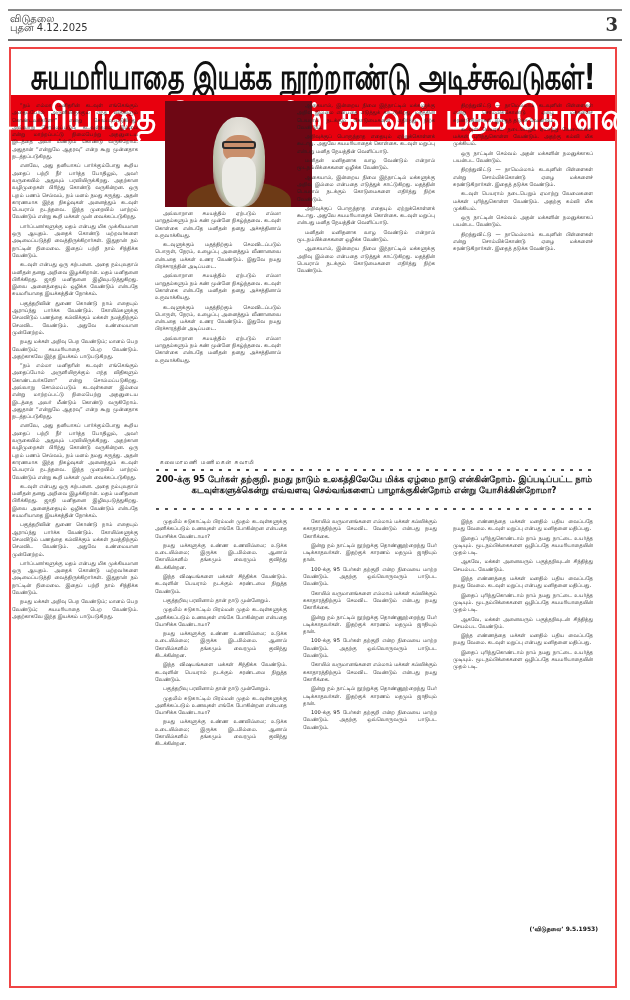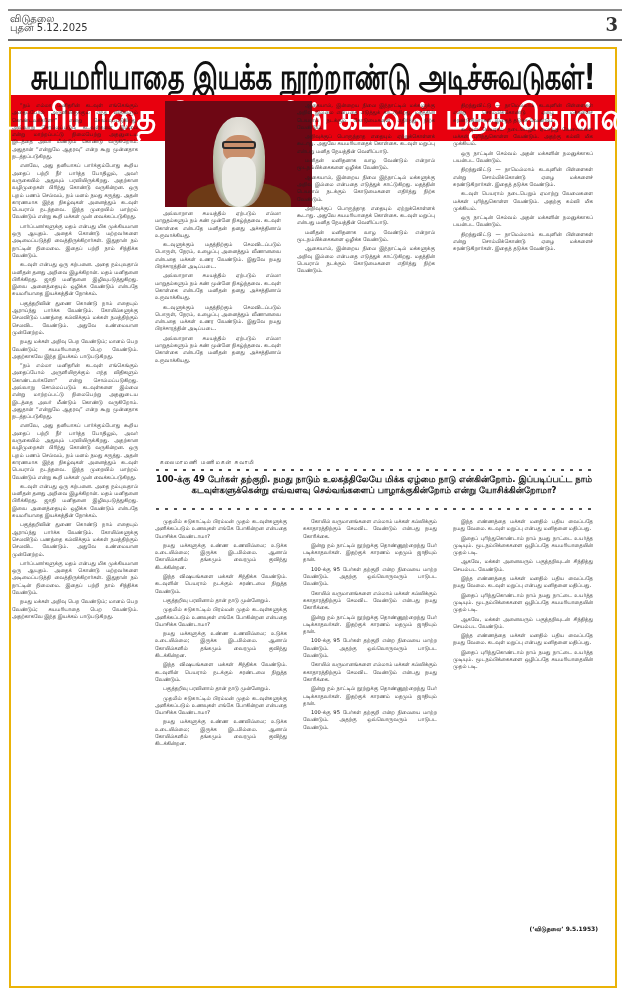--- a/index.html
+++ b/index.html
@@ -1,21 +1,21 @@
 <!DOCTYPE html>
 <html><head>
 <meta charset="utf-8">
 <style>
   html, body { margin:0; padding:0; background:#fff; }
   body { width:630px; height:1000px; position:relative; overflow:hidden; font-family:"DejaVu Sans", sans-serif; color:#111; }
   .topline { position:absolute; left:8px; right:8px; top:9px; height:2px; background:#8a8a8a; }
   .masthead { position:absolute; left:10px; top:14px; font-size:10px; line-height:9px; color:#333; }
   .pagenum { position:absolute; right:12px; top:14px; font-family:"DejaVu Serif", serif; font-weight:bold; font-size:18px; color:#333; }
   .midline { position:absolute; left:8px; right:8px; top:39px; height:2px; background:#6d6d6d; }
-  .frame { position:absolute; left:9px; top:47px; width:608px; height:941px; border:2px solid #eab308; box-sizing:border-box; }
+  .frame { position:absolute; left:9px; top:47px; width:608px; height:941px; border:2px solid #ef4444; box-sizing:border-box; }
   .headline1 { position:absolute; left:0; right:0; top:8px; text-align:center; font-family:"DejaVu Sans", sans-serif; font-weight:bold; font-size:26px; letter-spacing:-0.5px; color:#111; transform:scaleY(1.35); transform-origin:center top; }
   .banner { position:absolute; left:0; right:0; top:46px; height:46px; background:#e8000e; display:flex; align-items:center; justify-content:center; }
   .headline2 { color:#fff; font-weight:bold; font-size:30px; transform:scaleY(1.2); white-space:nowrap; letter-spacing:-0.5px; }
   .col { position:absolute; font-size:5.2px; line-height:7.3px; text-align:justify; color:#222; overflow:hidden; }
   .col p { margin:0 0 2px 0; text-indent:8px; }
   .c1 { left:12px; top:102px; width:126px; height:830px; }
   .c2 { left:155px; top:210px; width:126px; height:245px; }
   .c3 { left:297px; top:102px; width:138px; height:352px; }
   .c4 { left:453px; top:102px; width:140px; height:352px; }
   .c2b { left:155px; top:518px; width:132px; height:415px; }
@@ -33,21 +33,21 @@
   .byline { position:absolute; left:160px; top:459px; width:150px; font-size:5.5px; color:#333; letter-spacing:1px; }
   .pullquote { position:absolute; left:153px; top:474px; width:442px; text-align:center; font-weight:bold; font-size:8.5px; line-height:11px; color:#111; }
   .sign { position:absolute; right:32px; top:925px; font-weight:bold; font-size:6px; color:#111; }
 </style>
 </head>
 <body>
 
 <div class="topline"></div>
 <div class="masthead">
   <div>விடுதலை</div>
-  <div>புதன் 5.12.2025</div>
+  <div>புதன் 4.12.2025</div>
 </div>
 <div class="pagenum">3</div>
 <div class="midline"></div>
 
 <div class="frame">
   <div class="headline1">சுயமரியாதை இயக்க நூற்றாண்டு அடிச்சுவடுகள்!</div>
   <div class="banner">
     <div class="headline2">சுயமரியாதை இயக்கத்தின் கடவுள் மதக் கொள்கை</div>
   </div>
 </div>
@@ -99,21 +99,21 @@
   <p>ஒரு நாட்டின் செல்வம் அதன் மக்களின் நலனுக்காகப் பயன்பட வேண்டும்.</p>
   <p>திறந்துவிட்டு — நாமெல்லாம் கடவுளின் பிள்ளைகள் என்று சொல்லிக்கொண்டு ஏழை மக்களைச் சுரண்டுகிறார்கள். இதைத் தடுக்க வேண்டும்.</p>
   <p>கடவுள் பெயரால் நடைபெறும் ஏமாற்று வேலைகளை மக்கள் புரிந்துகொள்ள வேண்டும். அதற்கு கல்வி மிக முக்கியம்.</p>
   <p>ஒரு நாட்டின் செல்வம் அதன் மக்களின் நலனுக்காகப் பயன்பட வேண்டும்.</p>
   <p>திறந்துவிட்டு — நாமெல்லாம் கடவுளின் பிள்ளைகள் என்று சொல்லிக்கொண்டு ஏழை மக்களைச் சுரண்டுகிறார்கள். இதைத் தடுக்க வேண்டும்.</p>
 </div>
 
 <div class="byline">கலைமாமணி  மணிமகன்  சுவாமி</div>
 
 <div class="dots top"></div>
-<div class="pullquote">100-க்கு 49 பேர்கள் தற்குறி. நமது நாடும் உலகத்திலேயே மிக்க ஏழ்மை நாடு என்கின்றோம். இப்படிப்பட்ட நாம் கடவுள்களுக்கென்று எவ்வளவு செல்வங்களைப் பாழாக்குகின்றோம் என்று யோசிக்கின்றோமா?</div>
+<div class="pullquote">200-க்கு 95 பேர்கள் தற்குறி. நமது நாடும் உலகத்திலேயே மிக்க ஏழ்மை நாடு என்கின்றோம். இப்படிப்பட்ட நாம் கடவுள்களுக்கென்று எவ்வளவு செல்வங்களைப் பாழாக்குகின்றோம் என்று யோசிக்கின்றோமா?</div>
 <div class="dots bottom"></div>
 
 <div class="col c2b">
   <p>முதலில் சுடுகாட்டில் பிரம்மன் முதல் கடவுள்களுக்கு அளிக்கப்படும் உணவுகள் எங்கே போகின்றன என்பதை யோசிக்க வேண்டாமா?</p>
   <p>நமது மக்களுக்கு உண்ண உணவில்லை; உடுக்க உடையில்லை; இருக்க இடமில்லை. ஆனால் கோயில்களில் தங்கமும் வைரமும் குவிந்து கிடக்கின்றன.</p>
   <p>இந்த விஷயங்களை மக்கள் சிந்திக்க வேண்டும். கடவுளின் பெயரால் நடக்கும் சுரண்டலை நிறுத்த வேண்டும்.</p>
   <p>பகுத்தறிவு பரவினால் தான் நாடு முன்னேறும்.</p>
   <p>முதலில் சுடுகாட்டில் பிரம்மன் முதல் கடவுள்களுக்கு அளிக்கப்படும் உணவுகள் எங்கே போகின்றன என்பதை யோசிக்க வேண்டாமா?</p>
   <p>நமது மக்களுக்கு உண்ண உணவில்லை; உடுக்க உடையில்லை; இருக்க இடமில்லை. ஆனால் கோயில்களில் தங்கமும் வைரமும் குவிந்து கிடக்கின்றன.</p>
   <p>இந்த விஷயங்களை மக்கள் சிந்திக்க வேண்டும். கடவுளின் பெயரால் நடக்கும் சுரண்டலை நிறுத்த வேண்டும்.</p>

